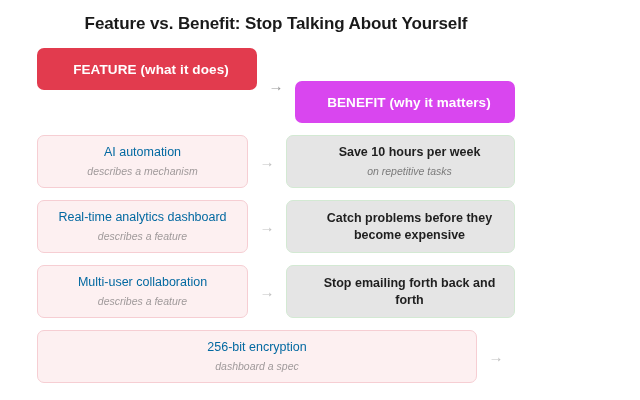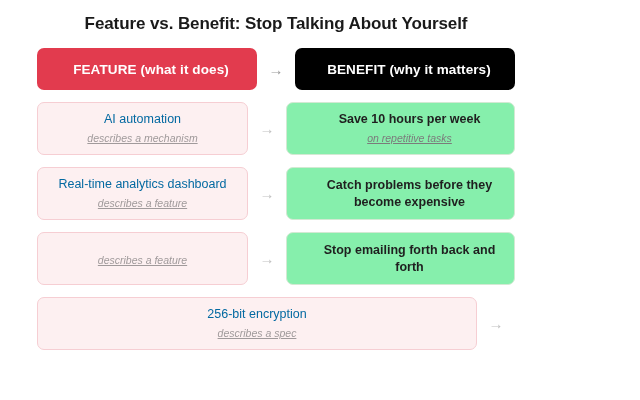--- a/index.html
+++ b/index.html
@@ -64,52 +64,51 @@
 
   
   .header-row .col {
     height: 42px;
     font-size: 13.5px;
     font-weight: bold;
     color: #ffffff;
     letter-spacing: 0.1px;
   }
   .header-row .col.feature { background: #e23b4e; }
-  .header-row .col.benefit { background: #000000; }
+  .header-row .col.benefit { background: #d946ef; margin-top: 33px; }
 
   
   .card {
     min-height: 53px;
     padding: 7px 10px;
     border: 1px solid transparent;
   }
   .card.feature {
     background: #fdf0f1;
     border-color: #f6ced3;
   }
   .card.benefit {
-    background: #86efac;
+    background: #e5e5e5;
     border-color: #d3e9d3;
     padding-left: 28px;
   }
   .card-main {
     font-size: 12.5px;
     color: #0369a1;
     line-height: 1.35;
   }
   .card.benefit .card-main {
     font-weight: bold;
     color: #1f1f1f;
   }
   .card-sub {
     font-size: 10.5px;
     font-style: italic;
     line-height: 1.35;
     margin-top: 3px;
-    text-decoration: underline;
   }
   .card.feature .card-sub { color: #a09a9b; }
   .card.benefit .card-sub { color: #7b7b7b; }
   .card-sub:empty { display: none; }
 </style>
 </head>
 <body>
 
 <div class="page">
 
@@ -146,31 +145,32 @@
       </div>
       <div class="connector body">→</div>
       <div class="col card benefit">
         <div class="card-main">Catch problems before they become expensive</div>
 
       </div>
     </div>
 
     <div class="row">
       <div class="col card feature">
+        <div class="card-main">Multi-user collaboration</div>
         <div class="card-sub">describes a feature</div>
       </div>
       <div class="connector body">→</div>
       <div class="col card benefit">
         <div class="card-main">Stop emailing forth back and forth</div>
 
       </div>
     </div>
 
     <div class="row">
       <div class="col card feature">
         <div class="card-main">256-bit encryption</div>
-        <div class="card-sub">describes a spec</div>
+        <div class="card-sub">dashboard a spec</div>
       </div>
       <div class="connector body">→</div>
     </div>
 
   </div>
 </div>
 
 </body></html>

